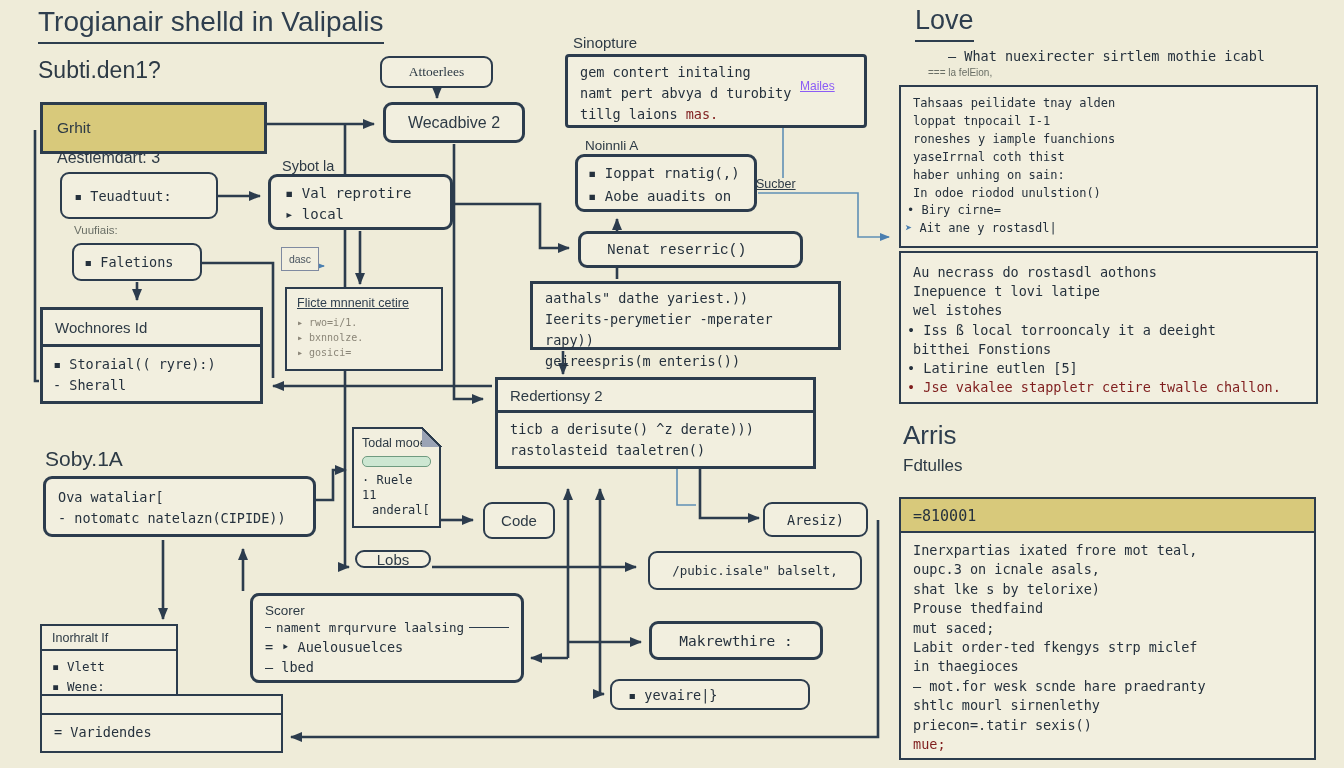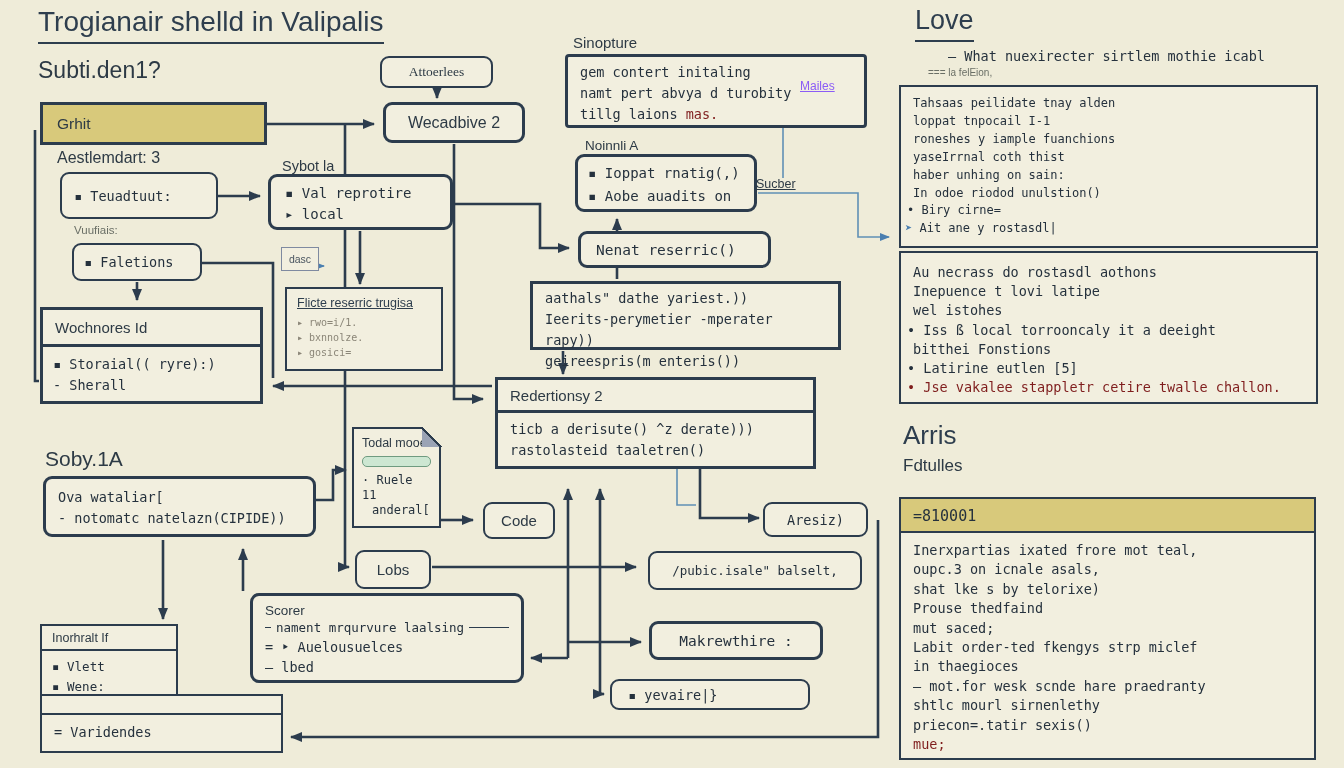--- a/index.html
+++ b/index.html
@@ -75,40 +75,40 @@
       <path d="M677,440 V505 H696"></path>
       <path d="M296,266 H324" marker-end="url(#mB)"></path>
     </g>
   </svg>
 
   <div class="lbl" style="left:38px;top:6px;font-size:28px;color:#2e3e4e;">
     <span class="underl">Trogianair shelld in Valipalis</span>
   </div>
   <div class="lbl" style="left:38px;top:57px;font-size:23px;">Subti.den1?</div>
 
-  <div class="node box yellow b3 vcenter" style="left:40px;top:102px;width:227px;height:43px;padding-left:14px;font-size:15.5px;">Grhit</div>
+  <div class="node box yellow b3 vcenter" style="left:40px;top:102px;width:227px;height:52px;padding-left:14px;font-size:15.5px;">Grhit</div>
   <div class="node box rbox center" style="left:380px;top:56px;width:113px;height:32px;font-size:13.5px;font-family:Liberation Serif, serif;">Attoerlees</div>
   <div class="node box b3 rbox center" style="left:383px;top:102px;width:142px;height:41px;font-size:16px;">Wecadbive 2</div>
 
   <div class="lbl" style="left:57px;top:149px;font-size:16px;">Aestlemdart: 3</div>
   <div class="node box rbox vcenter mono" style="left:60px;top:172px;width:158px;height:47px;padding-left:12px;font-size:13.5px;">▪ Teuadtuut:</div>
 
   <div class="lbl" style="left:282px;top:158px;font-size:14.5px;">Sybot la</div>
   <div class="node box b3 rbox mono" style="left:268px;top:174px;width:185px;height:56px;padding:6px 14px;font-size:14px;line-height:21px;">
     <div>▪ Val reprotire</div>
     <div>▸ local</div>
   </div>
 
   <div class="lbl gray" style="left:74px;top:224px;font-size:11.5px;">Vuufiais:</div>
   <div class="node box rbox vcenter mono" style="left:72px;top:243px;width:130px;height:38px;padding-left:10px;font-size:13.5px;">▪ Faletions</div>
 
   <div class="node center" style="left:281px;top:247px;width:38px;height:24px;border:1.5px solid #7f8aa0;background:#f2efdf;font-size:10.5px;color:#4a5560;">dasc</div>
 
   <div class="node box" style="left:285px;top:287px;width:158px;height:84px;padding:7px 10px;">
-    <div class="sans thinunder" style="font-size:12.5px;color:#2e3e4e;">Flicte reserric trugisa</div>
+    <div class="sans thinunder" style="font-size:12.5px;color:#2e3e4e;">Flicte mnnenit cetire</div>
     <div class="mono" style="font-size:10px;color:#8b8678;line-height:15px;margin-top:5px;">
       <div>▸ rwo=i/1.</div>
       <div>▸ bxnnolze.</div>
       <div>▸ gosici=</div>
     </div>
   </div>
 
   <div class="node box b3" style="left:40px;top:307px;width:223px;height:97px;">
     <div class="hdr-row vcenter" style="height:34px;padding-left:12px;font-size:15px;">Wochnores Id</div>
     <div class="mono" style="padding:7px 10px;font-size:13.5px;line-height:21px;">
@@ -127,21 +127,21 @@
     <div class="fold"></div>
     <div class="sans" style="font-size:12.5px;line-height:14px;padding:7px 8px 0;">Todal mooel</div>
     <div class="pill"></div>
     <div class="mono" style="font-size:12px;line-height:15px;padding:0 8px;">
       <div>· Ruele 11</div>
       <div style="padding-left:10px;">anderal[</div>
     </div>
   </div>
 
   <div class="node box rbox center" style="left:483px;top:502px;width:72px;height:37px;font-size:15px;">Code</div>
-  <div class="node box rbox center" style="left:355px;top:550px;width:76px;height:39px;font-size:15px;">Lobs</div>
+  <div class="node box rbox center" style="left:355px;top:550px;width:76px;height:18px;font-size:15px;">Lobs</div>
 
   <div class="node box b3 rbox" style="left:250px;top:593px;width:274px;height:90px;padding:7px 12px;">
     <div class="sans" style="font-size:13.5px;">Scorer</div>
     <div class="srule mono" style="font-size:12.5px;margin-top:2px;">
       <span>nament mrqurvure laalsing</span>
     </div>
     <div class="mono" style="font-size:13.5px;line-height:20px;margin-top:2px;">
       <div>= ‣ Auelousuelces</div>
       <div>– lbed</div>
     </div>
@@ -166,21 +166,21 @@
   </div>
   <div class="lbl thinunder" style="left:800px;top:79px;font-size:12px;color:#8b5cf6;z-index:3;">Mailes</div>
 
   <div class="lbl" style="left:585px;top:138px;font-size:13.5px;">Noinnli A</div>
   <div class="node box b3 rbox mono" style="left:575px;top:154px;width:182px;height:58px;padding:5px 10px;font-size:14px;line-height:23px;">
     <div>▪ Ioppat rnatig(,)</div>
     <div>▪ Aobe auadits on</div>
   </div>
   <div class="lbl thinunder" style="left:756px;top:177px;font-size:12.5px;">Sucber</div>
 
-  <div class="node box b3 rbox vcenter mono" style="left:578px;top:231px;width:193px;height:37px;padding-left:15px;font-size:14.5px;">Nenat reserric()</div>
+  <div class="node box b3 rbox vcenter mono" style="left:578px;top:231px;width:225px;height:37px;padding-left:26px;font-size:14.5px;font-family:Liberation Mono, monospace;">Nenat reserric()</div>
 
   <div class="node box b3 mono" style="left:530px;top:281px;width:311px;height:69px;padding:4px 12px;font-size:13.5px;line-height:21px;">
     <div>aathals" dathe yariest.))</div>
     <div>Ieerits-perymetier -mperater rapy))</div>
     <div>geireespris(m enteris())</div>
   </div>
 
   <div class="node box b3" style="left:495px;top:377px;width:321px;height:92px;">
     <div class="hdr-row vcenter" style="height:30px;padding-left:12px;font-size:15px;">Redertionsy 2</div>
     <div class="mono" style="padding:6px 12px;font-size:13.5px;line-height:21px;">

